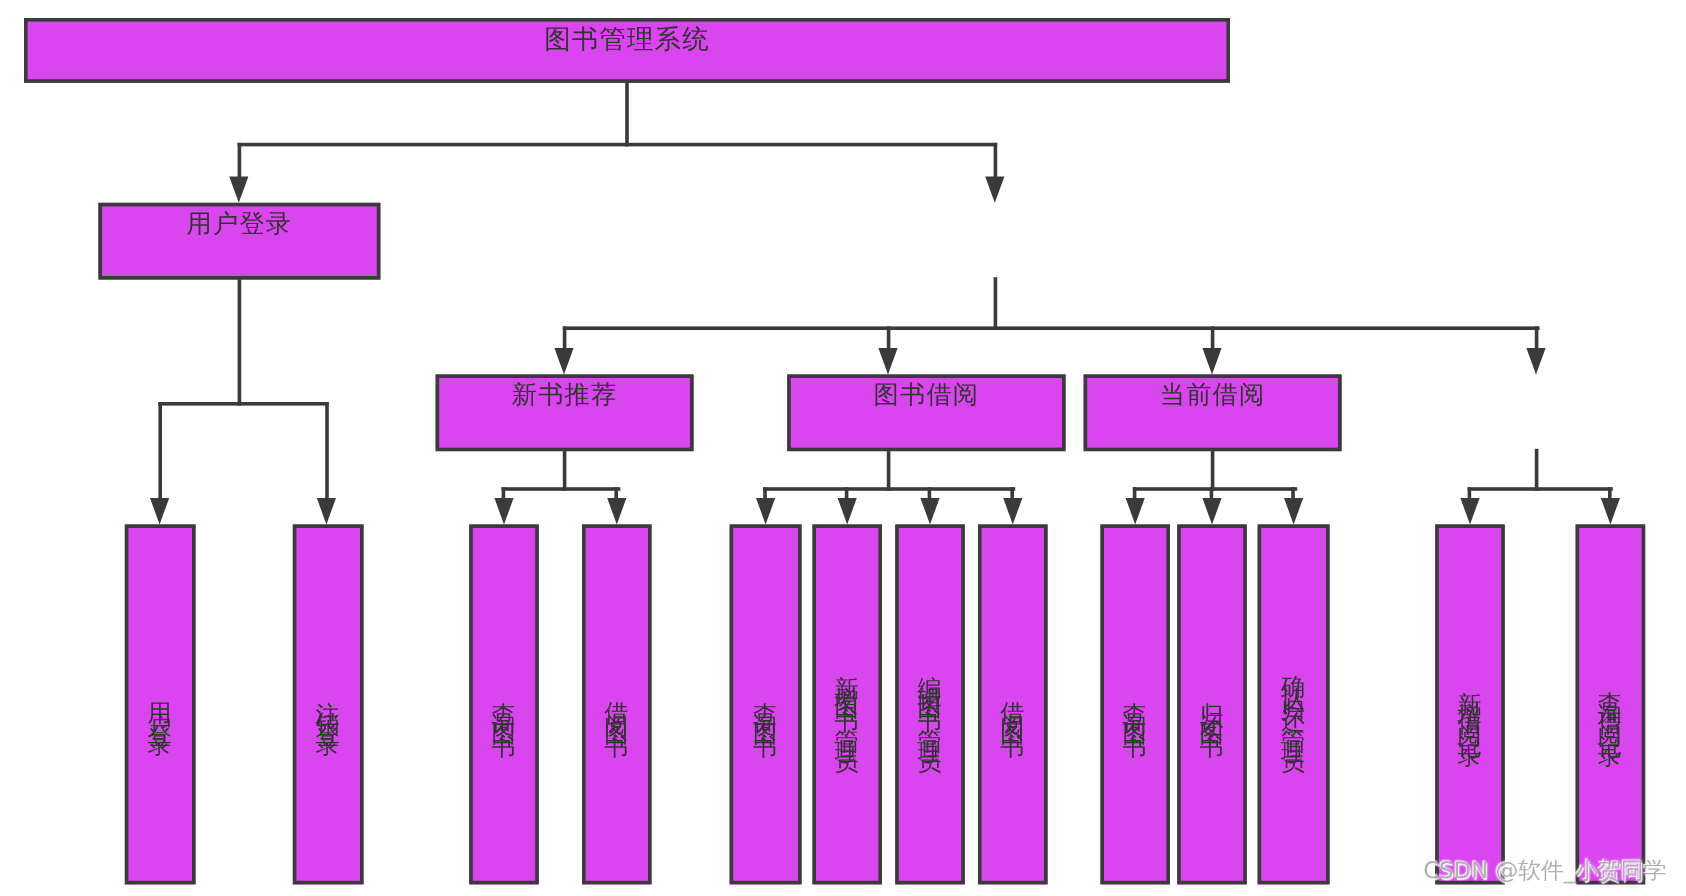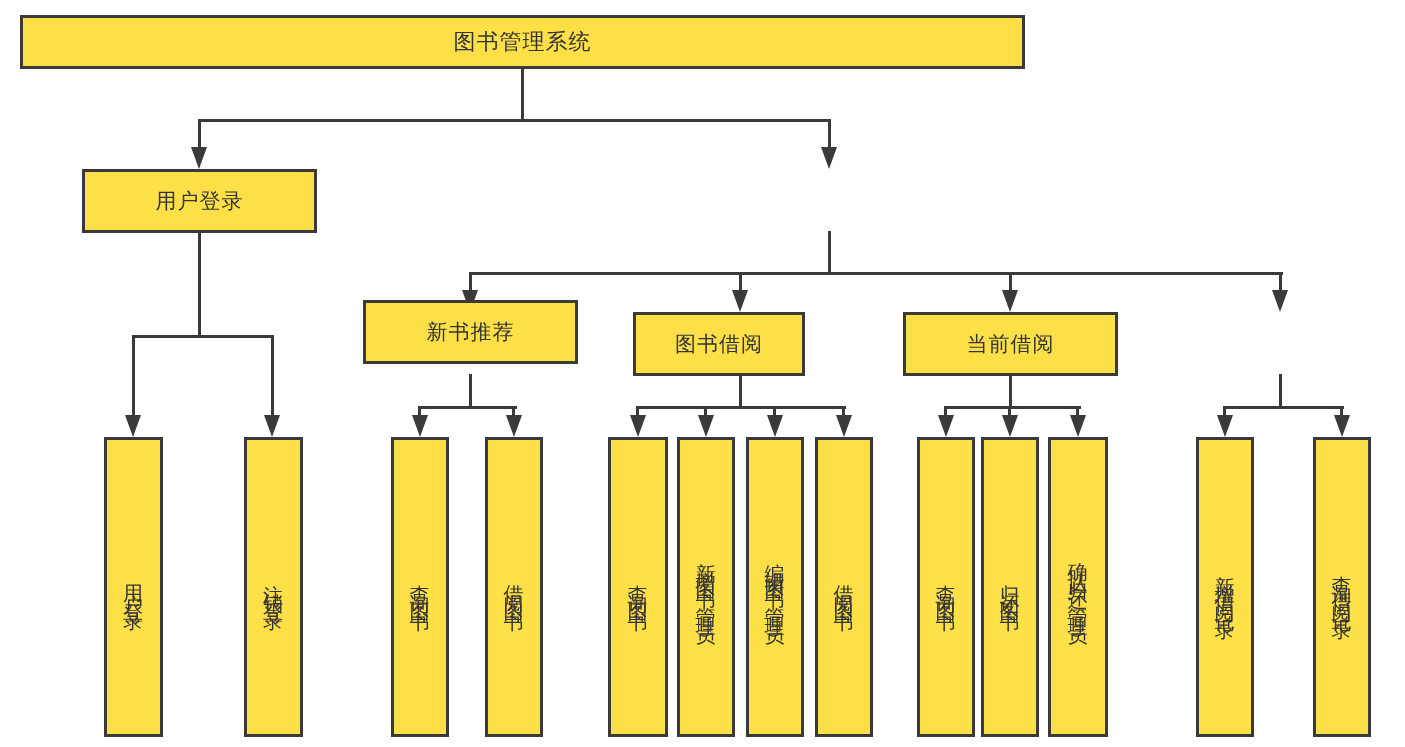--- a/index.html
+++ b/index.html
@@ -15,23 +15,22 @@
     width: 1405px;
     height: 747px;
     background: var(--background);
     font-family: "DejaVu Sans", "Liberation Sans", sans-serif;
     color: var(--text);
     overflow: hidden;
   }
   .box {
     position: absolute;
     border: 3px solid var(--line);
-    background: #fde047;
+    background: #d946ef;
     display: flex;
-    align-items: center;
     justify-content: center;
     text-align: center;
   }
   .box .hlabel {
     font-size: 21px;
     letter-spacing: 1px;
     white-space: nowrap;
     color: var(--text);
   }
   .box .hlabel.root-size { font-size: 22px; }
@@ -130,24 +129,24 @@
   <div class="arrow" style="left:1334px;top:415px"></div>
 
   <div class="box" style="left:20px;top:15px;width:1005px;height:54px">
     <span class="hlabel root-size">图书管理系统</span>
   </div>
 
   <div class="box" style="left:82px;top:169px;width:235px;height:64px">
     <span class="hlabel">用户登录</span>
   </div>
 
-  <div class="box" style="left:363px;top:300px;width:215px;height:64px">
+  <div class="box" style="left:363px;top:312px;width:215px;height:64px">
     <span class="hlabel">新书推荐</span>
   </div>
-  <div class="box" style="left:633px;top:312px;width:172px;height:64px">
+  <div class="box" style="left:656px;top:312px;width:232px;height:64px">
     <span class="hlabel">图书借阅</span>
   </div>
   <div class="box" style="left:903px;top:312px;width:215px;height:64px">
     <span class="hlabel">当前借阅</span>
   </div>
 
   <div class="box" style="left:104px;top:437px;width:59px;height:300px">
     <span class="vlabel">用户登录</span>
   </div>
   <div class="box" style="left:244px;top:437px;width:59px;height:300px">
@@ -184,14 +183,15 @@
     <span class="vlabel">确认归还（管理员）</span>
   </div>
 
   <div class="box" style="left:1196px;top:437px;width:58px;height:300px">
     <span class="vlabel">新增借阅记录</span>
   </div>
   <div class="box" style="left:1313px;top:437px;width:58px;height:300px">
     <span class="vlabel">查询借阅记录</span>
   </div>
 
+  <div class="watermark">CSDN @软件_小贺同学</div>
 
 </div>
 
 </body></html>

